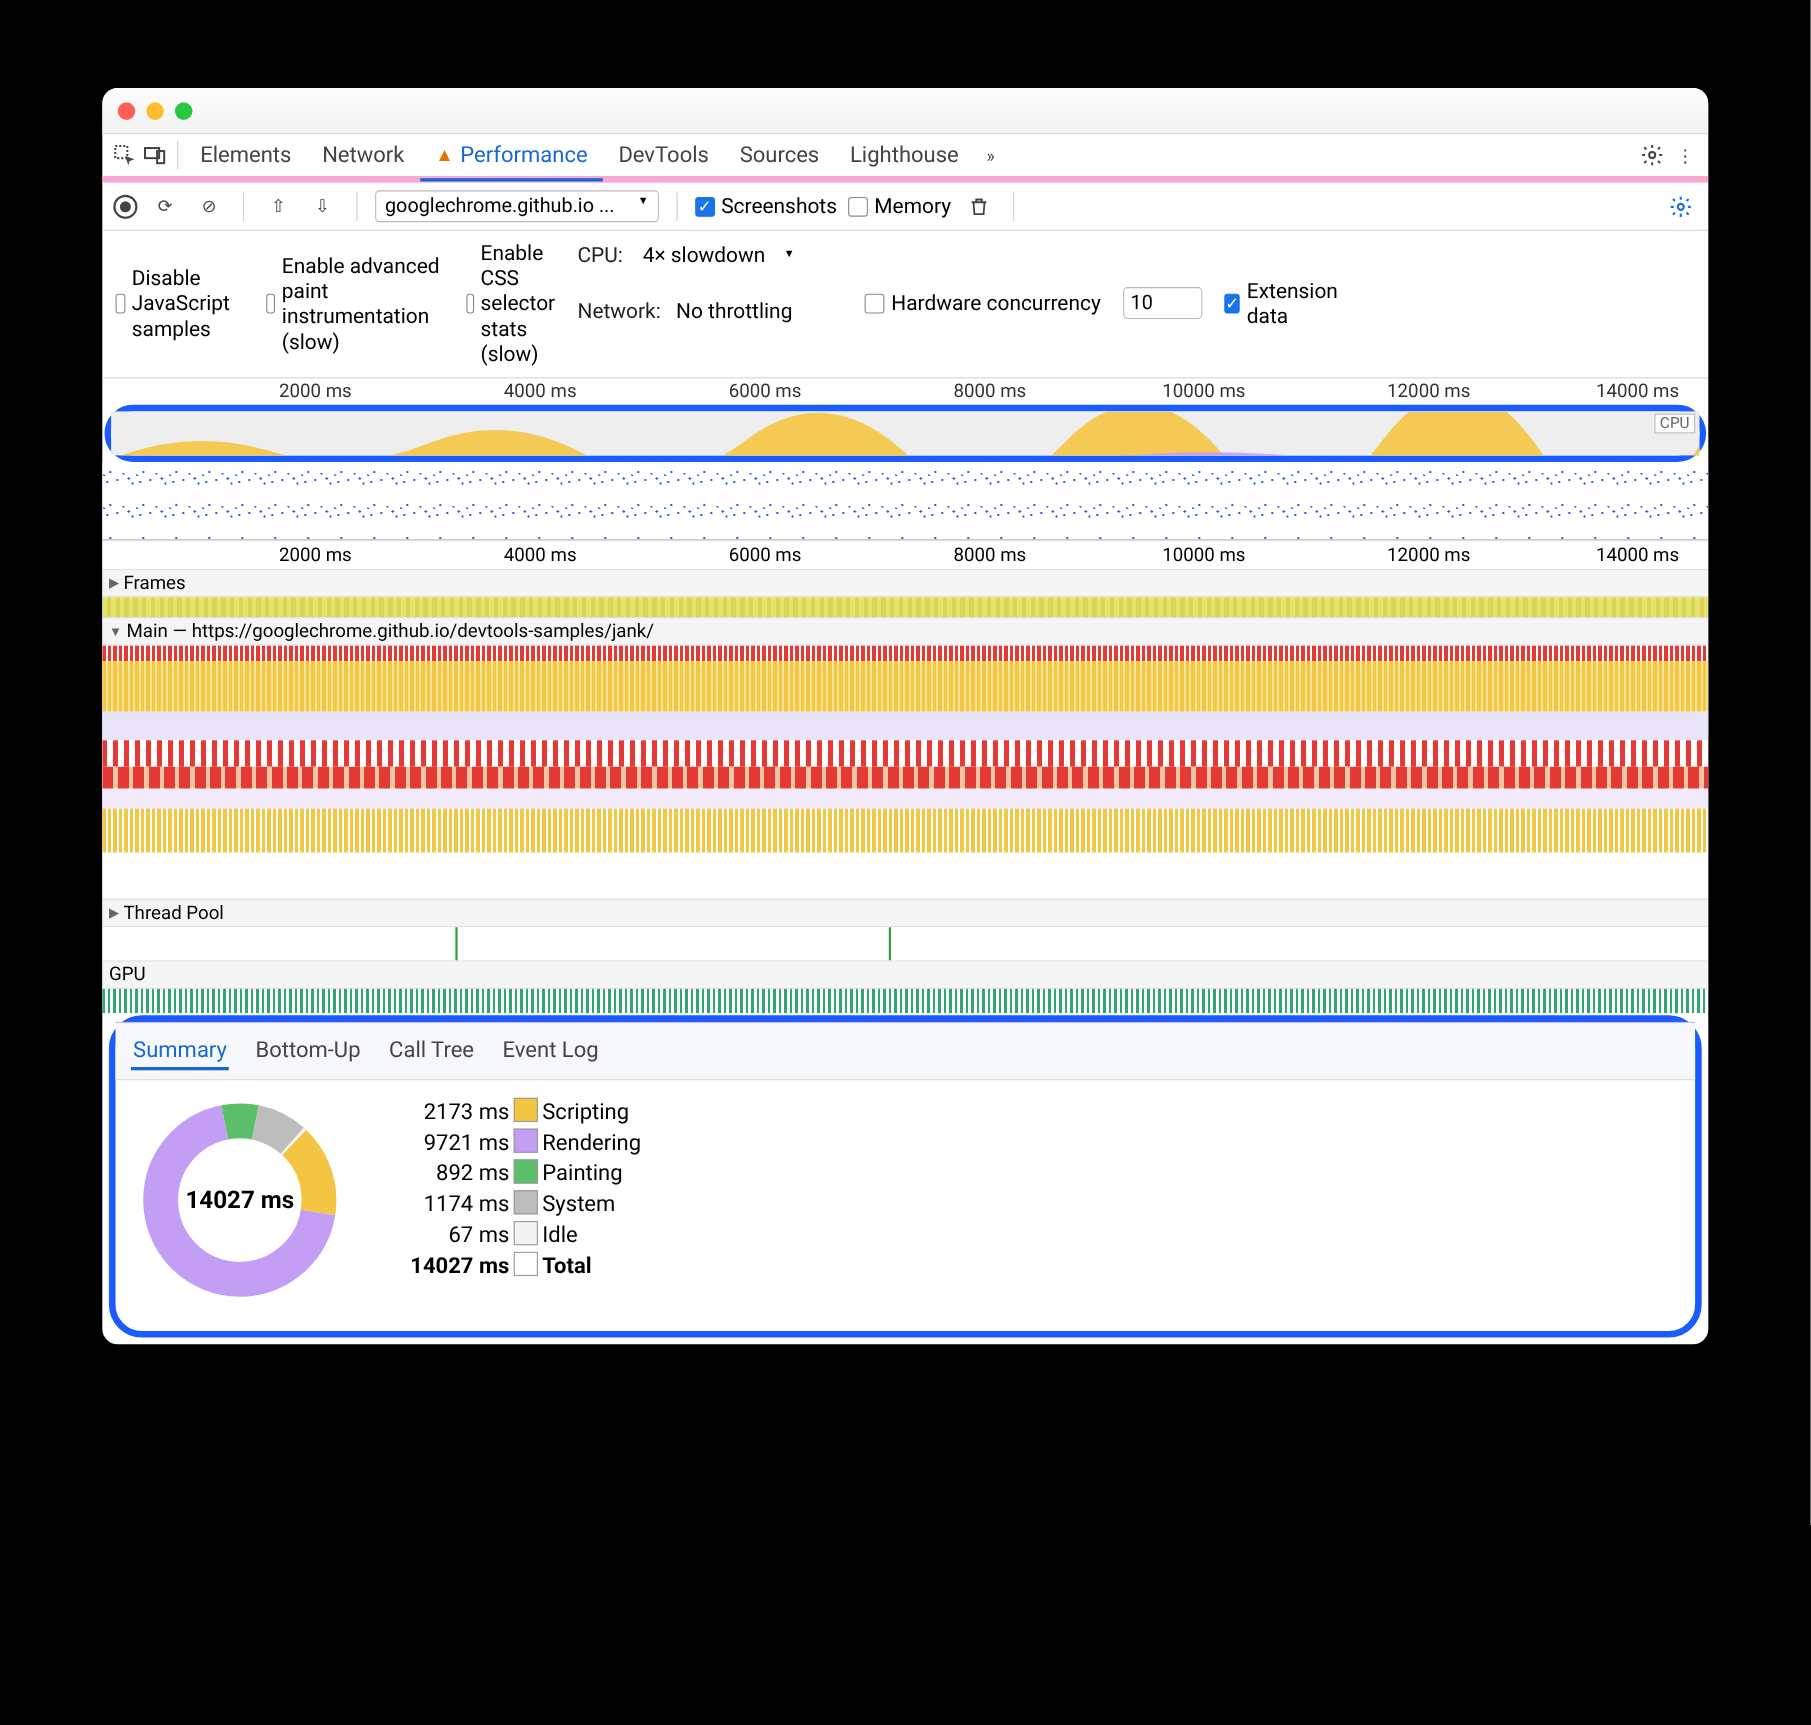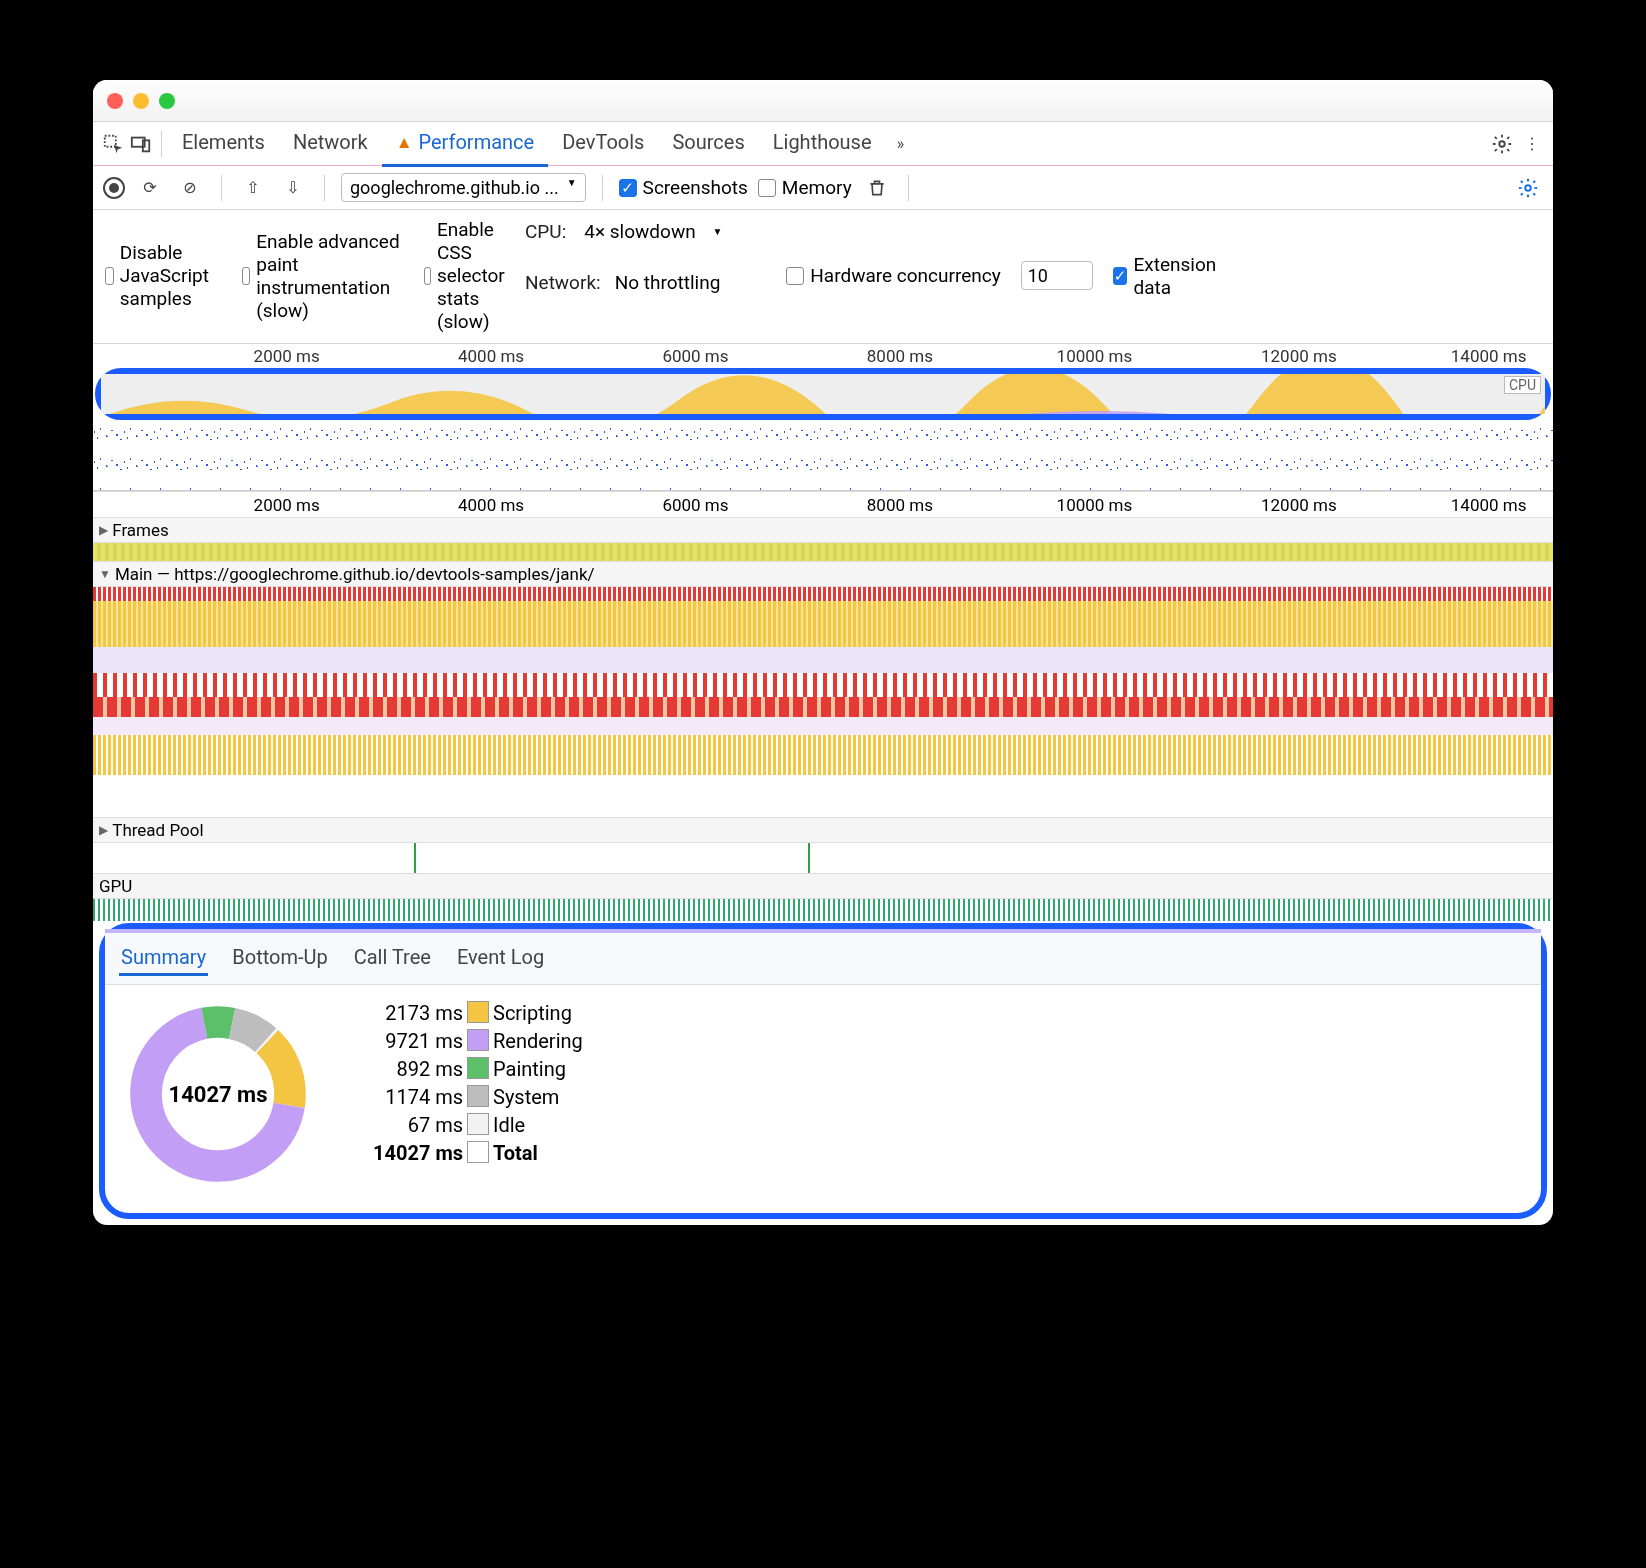--- a/index.html
+++ b/index.html
@@ -9,34 +9,34 @@
   
   .titlebar { height: 42px; background: linear-gradient(#fdfdfd,#f2f2f2); display: flex; align-items: center; padding: 0 14px; border-bottom: 1px solid #d6d6d6; }
   .traffic { display: flex; gap: 10px; }
   .dot { width: 16px; height: 16px; border-radius: 50%; }
   .dot.red { background: #ff5f57; }
   .dot.yellow { background: #febc2e; }
   .dot.green { background: #28c840; }
   .title { flex: 1; text-align: center; font-weight: 600; font-size: 19px; color: #222; white-space: nowrap; overflow: hidden; text-overflow: ellipsis; padding: 0 10px; }
 
   
-  .tabs { height: 44px; display: flex; align-items: center; border-bottom: 1px solid #f9a8d4; padding: 0 6px; }
+  .tabs { height: 44px; display: flex; align-items: center; border-bottom: 6px solid #f9a8d4; padding: 0 6px; }
   .inspect { width:28px; height:28px; display:inline-flex; align-items:center; justify-content:center; }
   .tabs .tab { padding: 10px 14px; font-size: 20px; color: #444; border-bottom: 3px solid transparent; cursor: pointer; }
   .tabs .tab.active { color: #1967d2; border-bottom-color: #1967d2; }
   .warn { color:#e37400; margin-right:6px; font-size:17px; vertical-align:1px;}
   .tabs .spacer { flex:1; }
   .iconbtn { width:30px; height:30px; border-radius:4px; display:flex; align-items:center; justify-content:center; color:#444; cursor:pointer; }
   .sep { width:1px; height:26px; background:#d0d0d0; margin:0 6px; }
 
   
   .perfbar { display:flex; align-items:center; gap:10px; padding:6px 10px; border-bottom:1px solid #d6d6d6; min-height:44px; }
   .circbtn { width:22px; height:22px; border:2px solid #444; border-radius:50%; display:inline-block; position:relative;}
   .circbtn::after { content:""; position:absolute; inset:4px; border-radius:50%; background:#444;}
-  .urlsel { border:1px solid #bbb; border-radius:4px; padding:3px 8px; font-size:18px; display:flex; align-items:flex-start; gap:8px; }
+  .urlsel { border:1px solid #bbb; border-radius:4px; padding:3px 8px; font-size:18px; display:flex; align-items:flex-start; gap:21px; }
   .tri { font-size:10px;}
   .chk { display:flex; align-items:center; gap:6px; font-size:19px; }
   .chkbox { width:18px; height:18px; border:1px solid #888; border-radius:3px; display:inline-flex; align-items:center; justify-content:center; font-size:15px; color:#fff; background:#fff;}
   .chkbox.on { background:#1a73e8; border-color:#1a73e8;}
   .gearblue { color:#1a73e8; font-size:22px;}
 
   
   .settings { display:flex; padding:8px 12px 10px 12px; border-bottom:1px solid #d6d6d6; gap:60px; font-size:19px;}
   .left { display:flex; flex-direction:row; gap:24px; max-width:360px;}
   .mid { display:flex; flex-direction:column; gap:26px; }
@@ -78,21 +78,21 @@
   .r-yellow { height:46px; background:repeating-linear-gradient(90deg,#f4c742 0 3px,#f6e49a 3px 5px);}
   .r-lav { height:26px; background:#e9e4f7;}
   .r-red2 { height:24px; background:repeating-linear-gradient(90deg,#e53935 0 4px,#fff 4px 10px);}
   .r-yellow2 { height:40px; background:repeating-linear-gradient(90deg,#f4c742 0 3px,#fff 3px 5px);}
   .threadpool { height:30px; background:#fff; position:relative;}
   .tp-tick { position:absolute; top:0; width:2px; height:100%; background:#2ea043;}
   .gpu-strip { height:22px; background:repeating-linear-gradient(90deg,#2ea870 0 2px,#fff 2px 5px);}
   .gpu-head { font-size:17px; padding:2px 6px;}
 
   
-  .drawer { border-top:4px solid #c4b5fd;}
+  .drawer { border-top:1px solid #c4b5fd;}
   .drawer-tabs { display:flex; gap:22px; padding:8px 14px; border-bottom:1px solid #ddd; font-size:20px; background:#f6f8fb;}
   .drawer-tabs .dtab { padding:4px 2px; color:#444; cursor:pointer; border-bottom:3px solid transparent;}
   .drawer-tabs .dtab.active { color:#1967d2; border-bottom-color:#1967d2;}
   .summary { display:flex; gap:40px; padding:14px 18px 24px 18px; align-items:flex-start;}
   .range { font-size:20px; padding:10px 18px 0 18px;}
   .donut-wrap { position:relative; width:190px; height:190px; }
   .donut-center { position:absolute; inset:0; display:flex; align-items:center; justify-content:center; font-weight:700; font-size:22px; }
   .legend { font-size:20px; }
   .legend-row { display:flex; align-items:flex-start; gap:4px; padding:2px 0;}
   .legend-row .ms { width:110px; text-align:right;}

